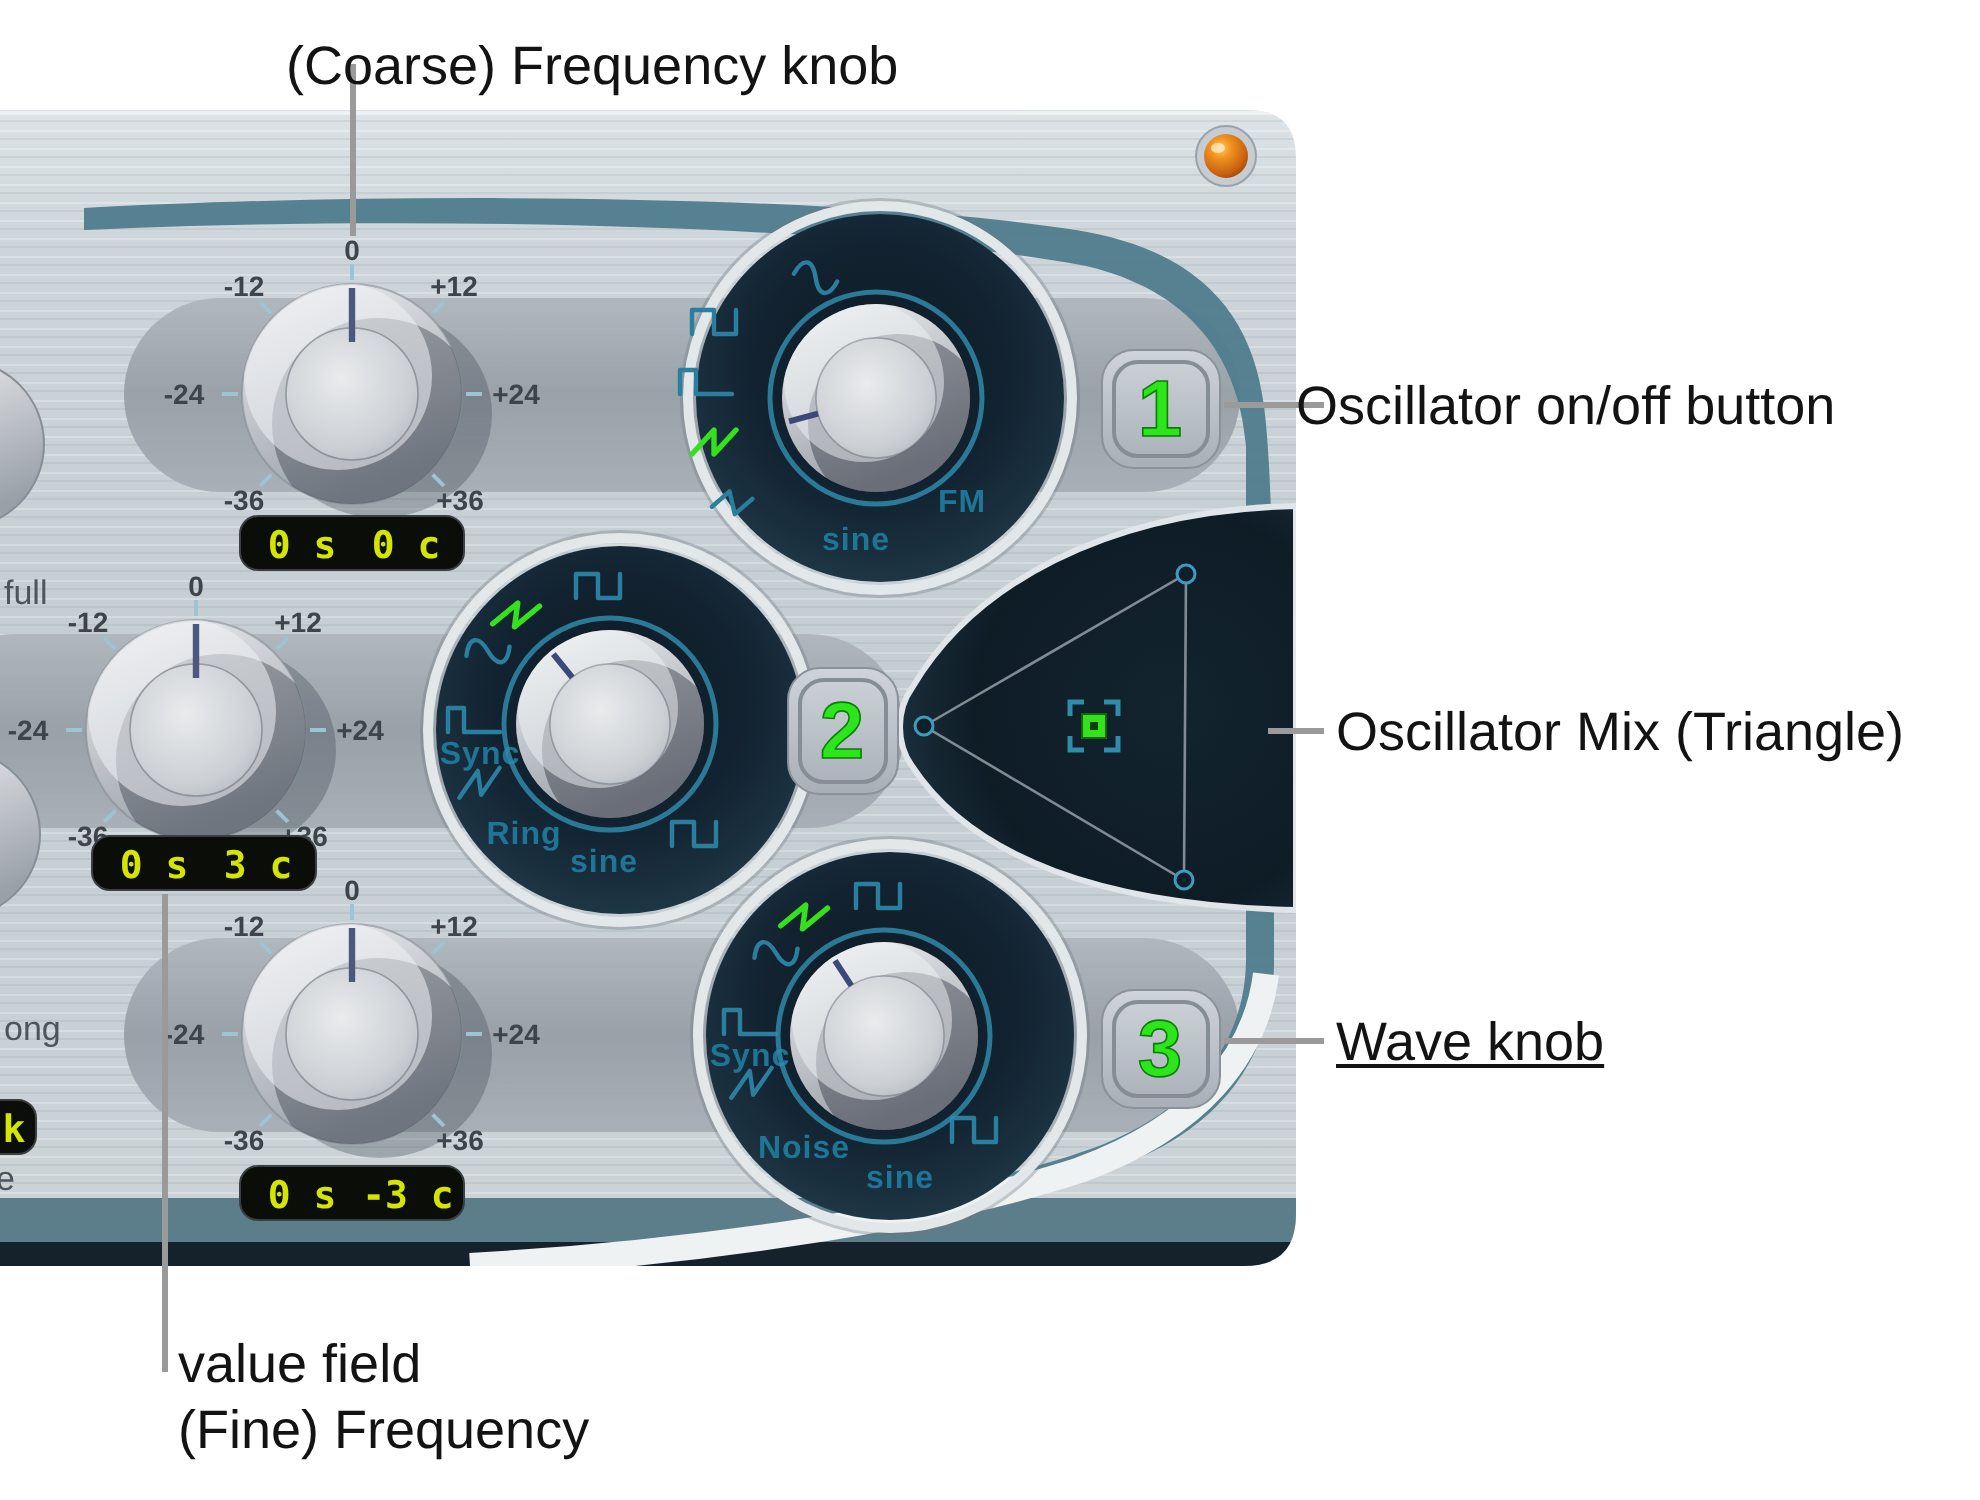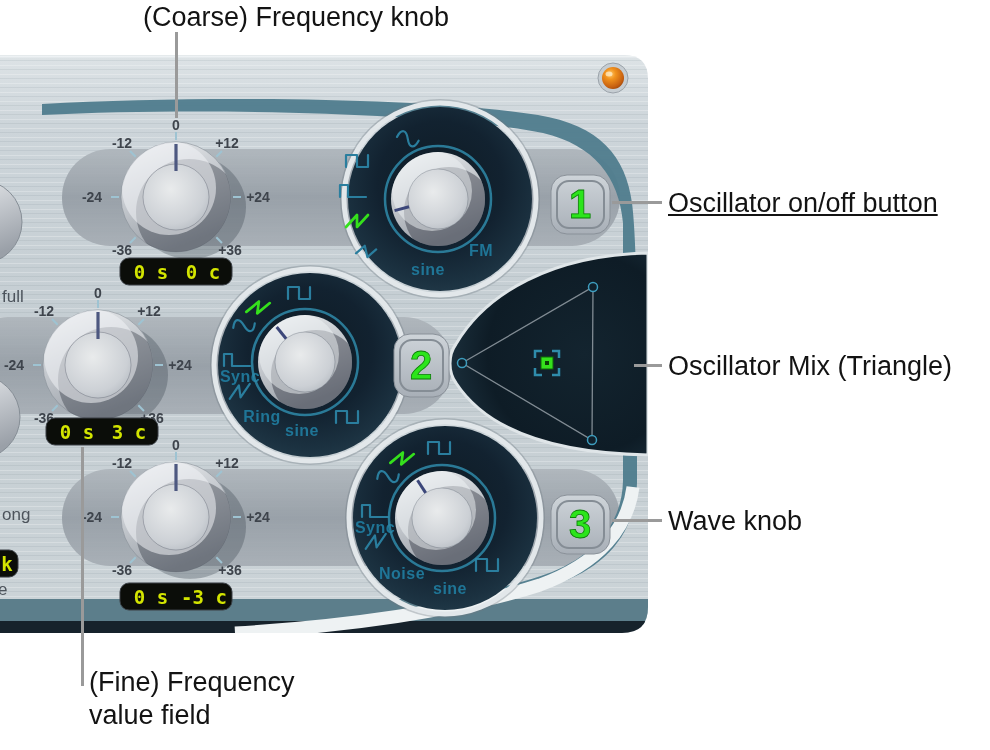--- a/index.html
+++ b/index.html
@@ -302,22 +302,22 @@
     <text class="partial-text" x="-2" y="540" fill="#707880">e</text>
   </g>
 </svg>
 
 <div class="cline" style="left:175px;top:32px;width:3px;height:86px;"></div>
 <div class="cline" style="left:612px;top:201px;width:50px;height:3px;"></div>
 <div class="cline" style="left:634px;top:364px;width:28px;height:3px;"></div>
 <div class="cline" style="left:612px;top:519px;width:50px;height:3px;"></div>
 <div class="cline" style="left:81px;top:447px;width:3px;height:239px;"></div>
 
-<div class="callout" style="left:143px;top:1px;">(Coarse) Frequency knob</div>
-<div class="callout" style="left:668px;top:187px;text-decoration:underline;">Oscillator on/off button</div>
+<div class="callout" style="left:143px;top:17px;">(Coarse) Frequency knob</div>
+<div class="callout" style="left:648px;top:187px;">Oscillator on/off button</div>
 <div class="callout" style="left:668px;top:350px;text-align:center;">Oscillator Mix (Triangle)</div>
-<div class="callout" style="left:668px;top:505px;">Wave knob</div>
+<div class="callout" style="left:668px;top:505px;text-decoration:underline;">Wave knob</div>
 <div class="callout" style="left:89px;top:666px;">
+  <div>value field</div>
   <div>(Fine) Frequency</div>
-  <div>value field</div>
 </div>
 
 </div>
 
 </body></html>

